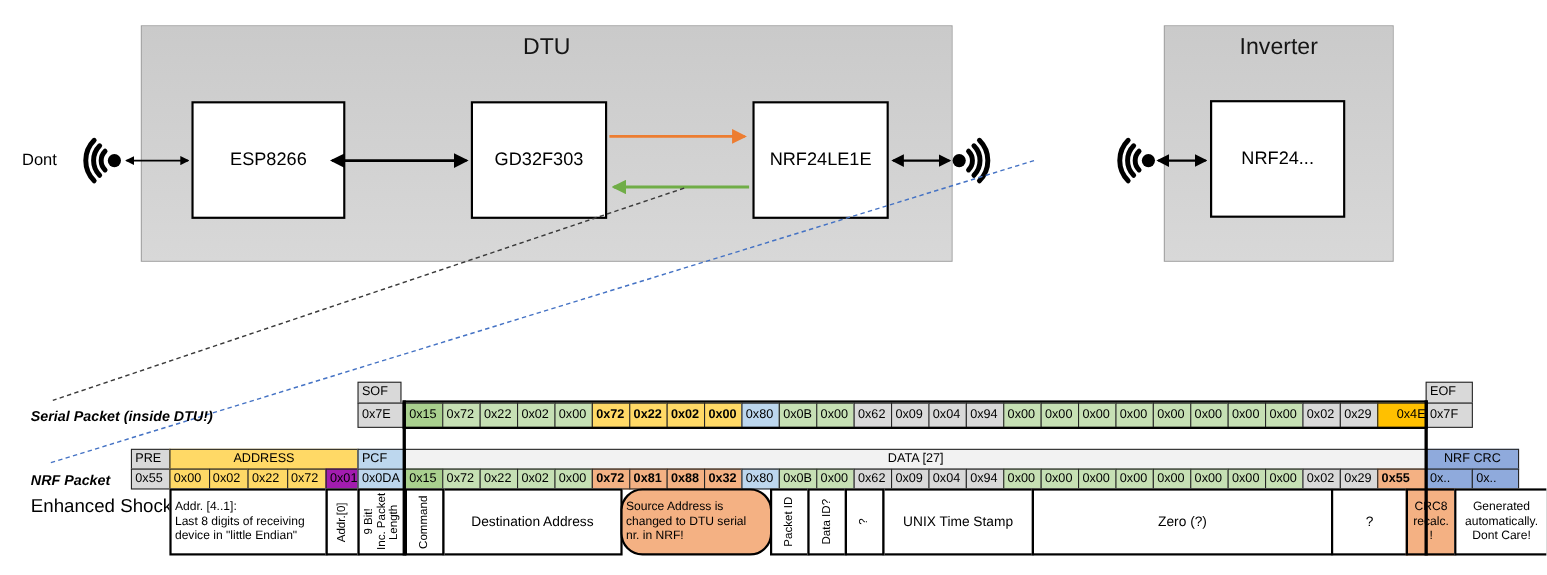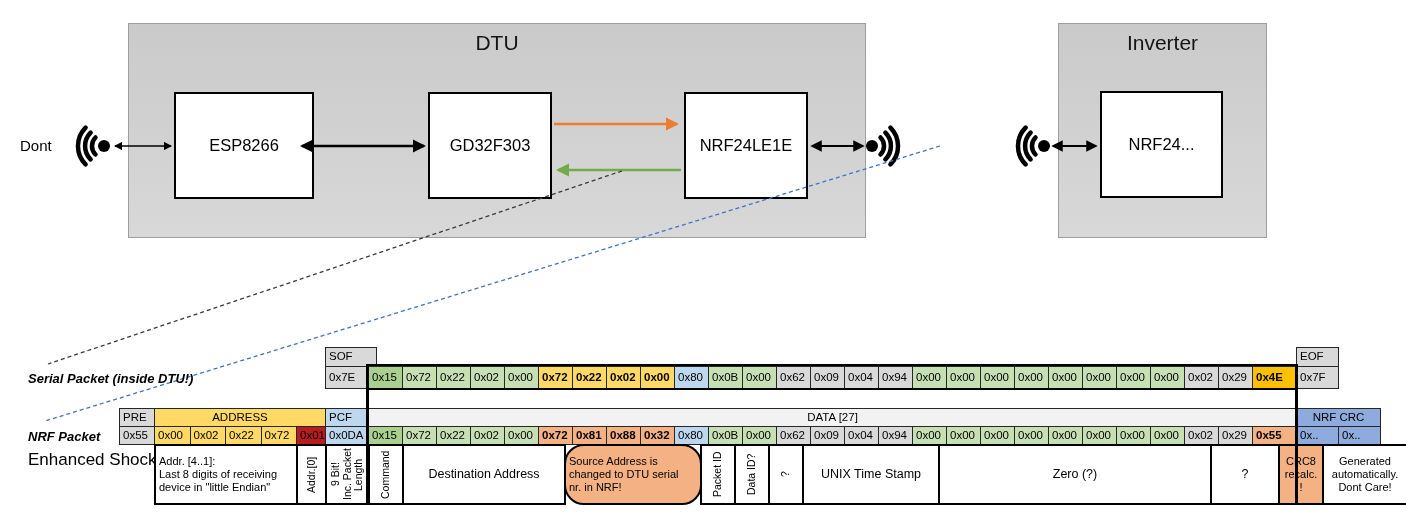--- a/index.html
+++ b/index.html
@@ -28,25 +28,25 @@
   #row-serial .c{height:23px;padding-top:4px;}
   #row-nrf .c{height:19px;}
   
   .c.sof,.c.eof,.c.pre,.c.gr{background:#D9D9D9;}
   .c.sof,.c.pcf{width:44px;}
   .c.eof,.c.nb{width:43px;}
   .c.pre{width:36px;}
   .c.g{background:#C6E0B4;}
   .c.cmd{background:#A9D08E;}
   .c.y{background:#FFD966;width:36.5px;}
-  .c.y0{background:#b91c1c;width:30px;}
+  .c.y0{background:#a21caf;width:30px;}
   .c.yB{background:#FFD966;font-weight:bold;}
   .c.sB{background:#F4B183;font-weight:bold;}
   .c.b,.c.pcf{background:#BDD7EE;}
-  .c.crcY{background:#FFC000;font-weight:bold;width:45px;}
+  .c.crcY{background:#FFC000;font-weight:normal;width:45px;text-align:right;}
   .c.crcS{background:#F4B183;font-weight:bold;width:45px;}
   .c.nb{background:#8FAADC;}
   
   .ac{box-sizing:border-box;border:2px solid #000;background:#fff;height:61px;
       font-size:11px;line-height:1.2;padding:2px 3px;white-space:pre-line;overflow:hidden;
       display:flex;align-items:center;}
   .ac + .ac{margin-left:-2px;}
   .ac.aC{justify-content:center;text-align:center;}
   .ac.big{font-size:12.5px;}
   .ac.sal{background:#F4B183;}
@@ -115,21 +115,21 @@
     <line x1="681" y1="170" x2="558" y2="170" stroke-width="2.6" marker-end="url(#mG)" stroke="#70AD47"></line>
 
     <line x1="622" y1="171" x2="48" y2="364" stroke="#3a3a3a" stroke-width="1.3" stroke-dasharray="4 3"></line>
     <line x1="940" y1="146" x2="45" y2="421" stroke-width="1.3" stroke-dasharray="4 3" stroke="#4472C4"></line>
   </svg>
 
   <div class="pkt-label" style="left:28px;top:371px;">Serial Packet (inside DTU!)</div>
   <div class="pkt-label" style="left:28px;top:429px;">NRF Packet</div>
   <div class="pkt-sub" style="left:28px;top:450px;">Enhanced Shockburst</div>
 
-  <div class="hdr" style="left:325px;top:347px;width:52px;">SOF</div>
+  <div class="hdr" style="left:325px;top:347px;width:40px;">SOF</div>
   <div class="hdr" style="left:1296px;top:347px;width:43px;">EOF</div>
 
   <div class="hdr" style="left:119px;top:408px;width:36px;height:19px;">PRE</div>
   <div class="hdr center" style="left:154px;top:408px;width:172px;height:19px;background:#FFD966;">ADDRESS</div>
   <div class="hdr" style="left:325px;top:408px;width:44px;height:34px;background:#BDD7EE;">PCF</div>
   <div class="hdr center" style="left:368px;top:408px;width:929px;height:19px;background:#F2F2F2;">DATA [27]</div>
   <div class="hdr center" style="left:1296px;top:408px;width:85px;height:19px;background:#8FAADC;">NRF CRC</div>
 
   <div id="row-serial" class="row" style="left:325px;top:366px;">
       <div class="c sof">0x7E</div>

